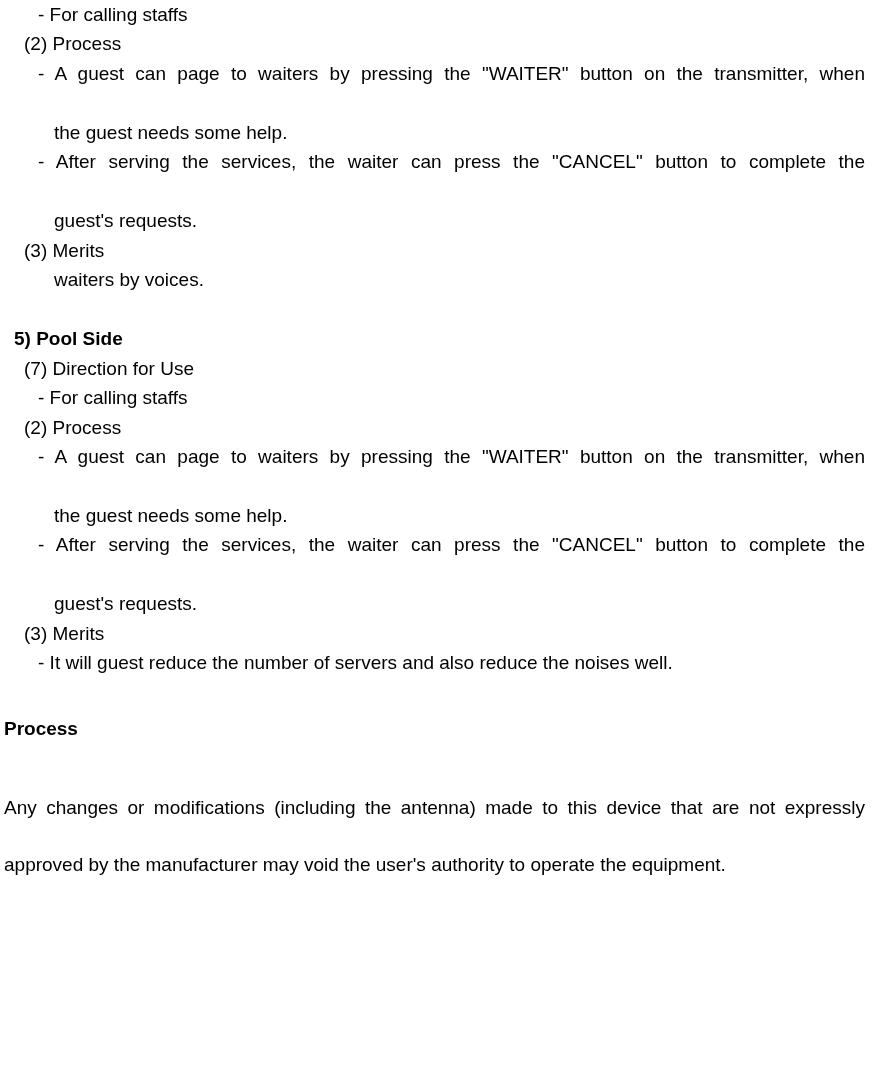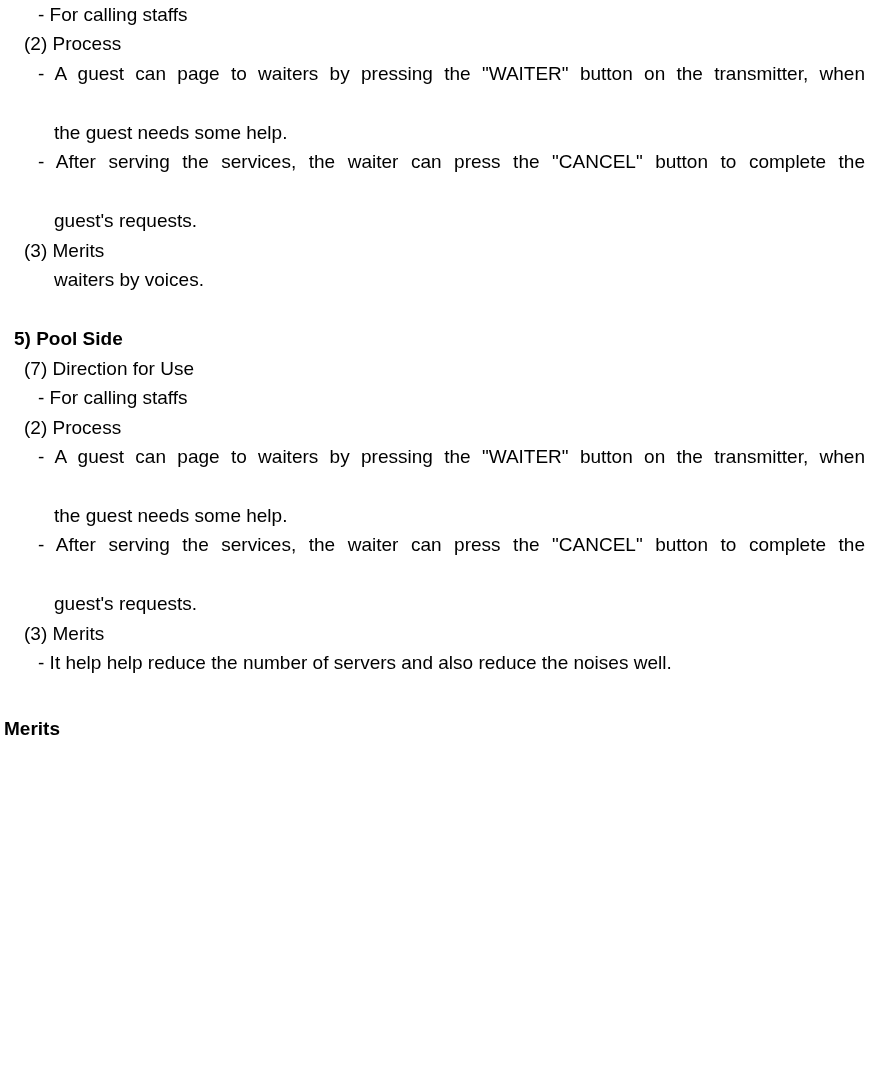--- a/index.html
+++ b/index.html
@@ -64,17 +64,18 @@
   <div class="indent-1">(7) Direction for Use</div>
   <div class="indent-2">- For calling staffs</div>
 
   <div class="indent-1">(2) Process</div>
   <div class="indent-2 jline">- A guest can page to waiters by pressing the "WAITER" button on the transmitter, when</div>
   <div class="indent-cont">the guest needs some help.</div>
   <div class="indent-2 jline">- After serving the services, the waiter can press the "CANCEL" button to complete the</div>
   <div class="indent-cont">guest's requests.</div>
 
   <div class="indent-1">(3) Merits</div>
-  <div class="indent-2">- It help help reduce the number of servers and also reduce the noises well.</div>
+  <div class="indent-2">- It will guest reduce the number of servers and also reduce the noises well.</div>
 
-  <div class="caution-head">Merits</div>
+  <div class="caution-head">Process</div>
+  <div class="caution-body">Any changes or modifications (including the antenna) made to this device that are not expressly approved by the manufacturer may void the user's authority to operate the equipment.</div>
 
 </div>
 
 </body></html>

